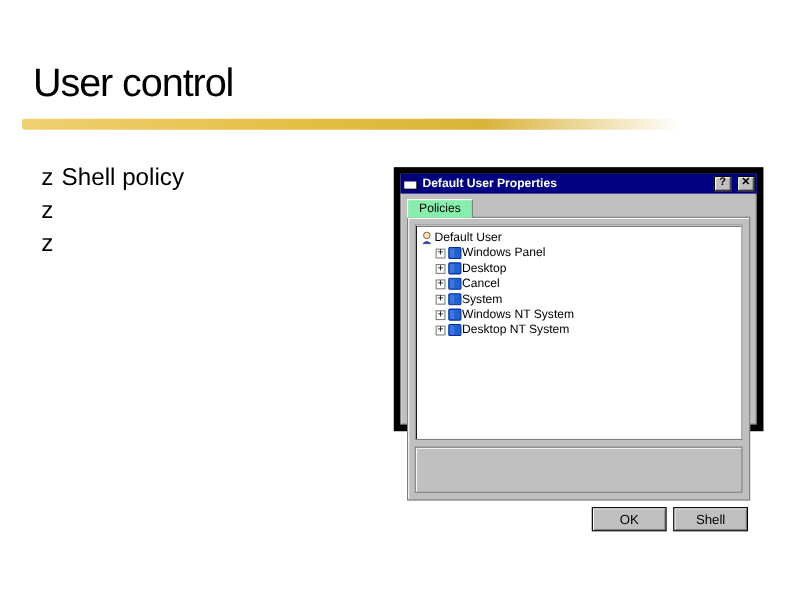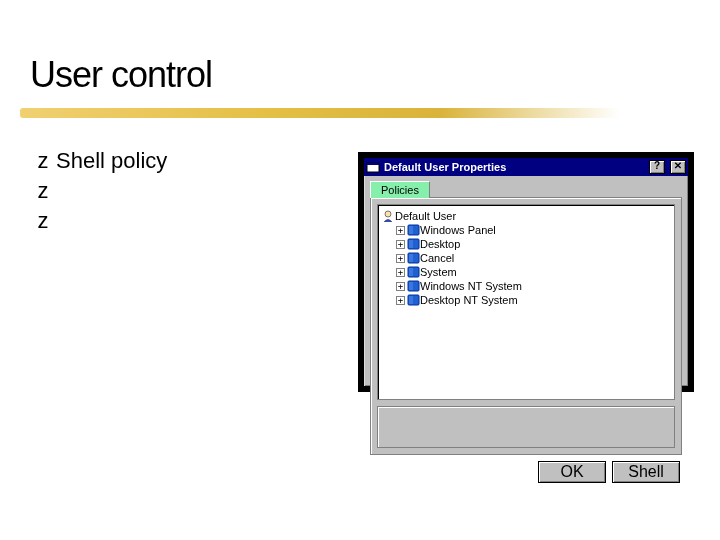--- a/index.html
+++ b/index.html
@@ -156,21 +156,21 @@
     display: flex;
     justify-content: flex-end;
     gap: 6px;
     padding: 0 8px 6px 0;
   }
   .btn {
     width: 68px; height: 22px;
     background: #c0c0c0;
     border: 1px solid #000;
     box-shadow: inset 1px 1px 0 #fff, inset -1px -1px 0 #808080;
-    font-size: 16px;
+    font-size: 12px;
     text-align: center;
     line-height: 20px;
   }
 </style>
 </head>
 <body>
 
 <div class="slide-title">User control</div>
 <div class="underline"></div>
 

